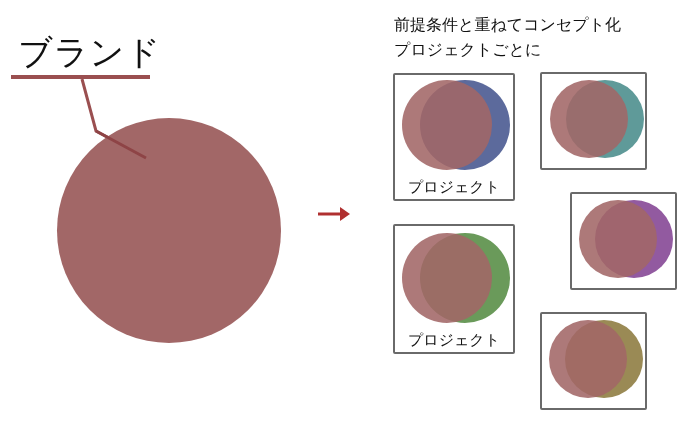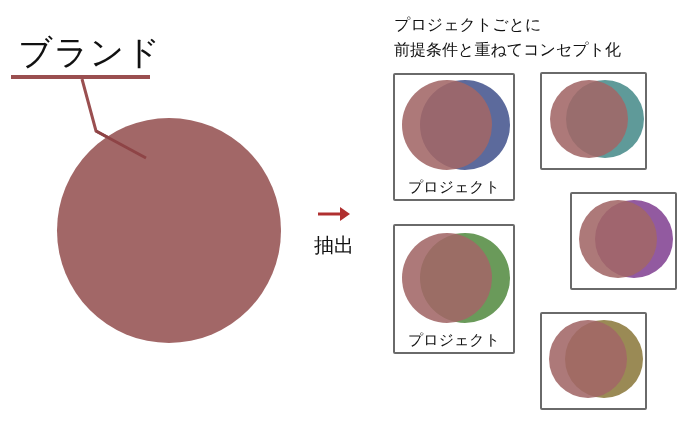--- a/index.html
+++ b/index.html
@@ -25,30 +25,29 @@
 <svg class="abs" style="left:0;top:0;" width="300" height="200">
   <polyline points="82,79 96,131 146,158" fill="none" stroke="#9a4f50" stroke-width="3"></polyline>
 </svg>
 
 <div class="abs big-circle"></div>
 <svg class="abs" style="left:0;top:0;" width="300" height="200">
   <polyline points="96,131 146,158" fill="none" stroke="#8e4446" stroke-width="3"></polyline>
 </svg>
 
 <div class="abs heading">
+  <div>前提条件と重ねてコンセプト化</div>
   <div>プロジェクトごとに</div>
-  <div>前提条件と重ねてコンセプト化</div>
 </div>
 
 <div class="abs extract">
   <svg width="36" height="16" viewBox="0 0 36 16">
     <line x1="2" y1="8" x2="26" y2="8" stroke="#b03030" stroke-width="3"></line>
     <polygon points="24,1 34,8 24,15" fill="#b03030"></polygon>
   </svg>
-  <div class="extract-label">抽出</div>
 </div>
 
 <div class="abs card" style="left:393px;top:73px;width:122px;height:128px;">
   <svg width="118" height="124">
     <circle cx="70" cy="50" r="45" fill="#5c6a9c"></circle>
     <circle cx="52" cy="50" r="45" fill="#a26767" fill-opacity="0.88"></circle>
   </svg>
   <div class="card-label" style="top:103px;">プロジェクト</div>
 </div>
 

